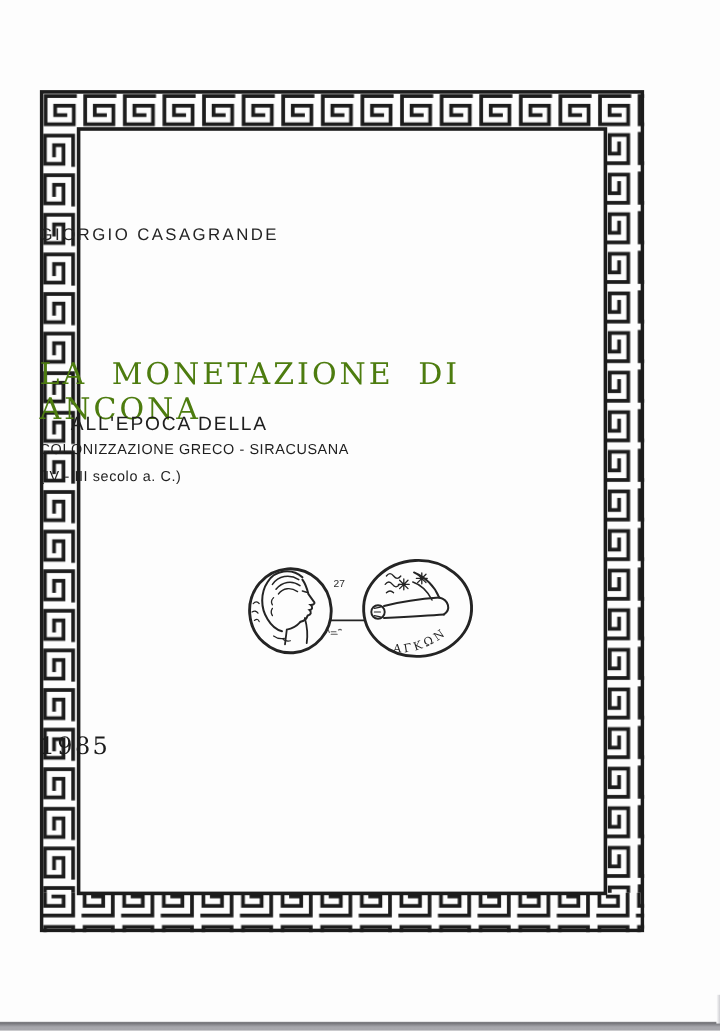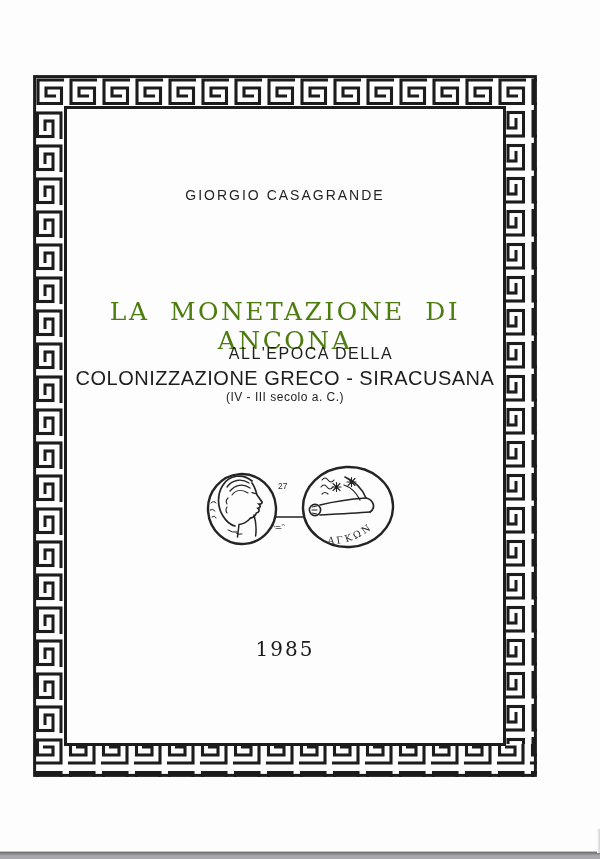--- a/index.html
+++ b/index.html
@@ -9,49 +9,48 @@
     font-family:"Liberation Sans", sans-serif;
     color:#1e1e1e;
   }
   
   .frame{
     position:absolute; left:33px; top:75px; width:504px; height:702px;
   }
   .border-svg{position:absolute; left:0; top:0;}
   .content{
     position:absolute; left:0; top:0; width:504px; height:702px;
-    text-align:center;
   }
   .author{
     position:absolute; left:0; top:112px; width:100%;
     font-size:14px; letter-spacing:2px; color:#242424;
   }
   .title{
     position:absolute; left:0; top:222px; width:100%; margin:0;
     font-family:"DejaVu Serif", serif; font-weight:500;
     font-size:25px; letter-spacing:2.5px; word-spacing:10px;
     color:#4d7c0f;
   }
   .sub1{
     position:absolute; left:0; top:270px; width:100%;
     font-size:16px; letter-spacing:1.5px;margin-left:26px;
   }
   .sub2{
     position:absolute; left:0; top:292px; width:100%;
-    font-size:20px; letter-spacing:0.5px;
+    font-size:12px; letter-spacing:0.5px;
   }
   .sub3{
     position:absolute; left:0; top:315px; width:100%;
     font-size:12px; letter-spacing:0.5px;
   }
   .coins{
     position:absolute; left:165px; top:385px;
   }
   .year{
-    position:absolute; left:0; top:562px; width:100%;
+    position:absolute; left:0; top:534px; width:100%;
     font-family:"DejaVu Serif", serif; font-size:20px;
     letter-spacing:2px; color:#1b1b1b;
   }
   
   .scan-edge{
     position:absolute; left:0; bottom:0; width:600px; height:8px;
     background:linear-gradient(#fdfdfd 0, #6f6f73 15%, #88888d 35%, #a7a7ac 60%, #a9a9ae 100%);
   }
   .scan-edge-right{
     position:absolute; right:0; bottom:6px; width:3px; height:24px;

